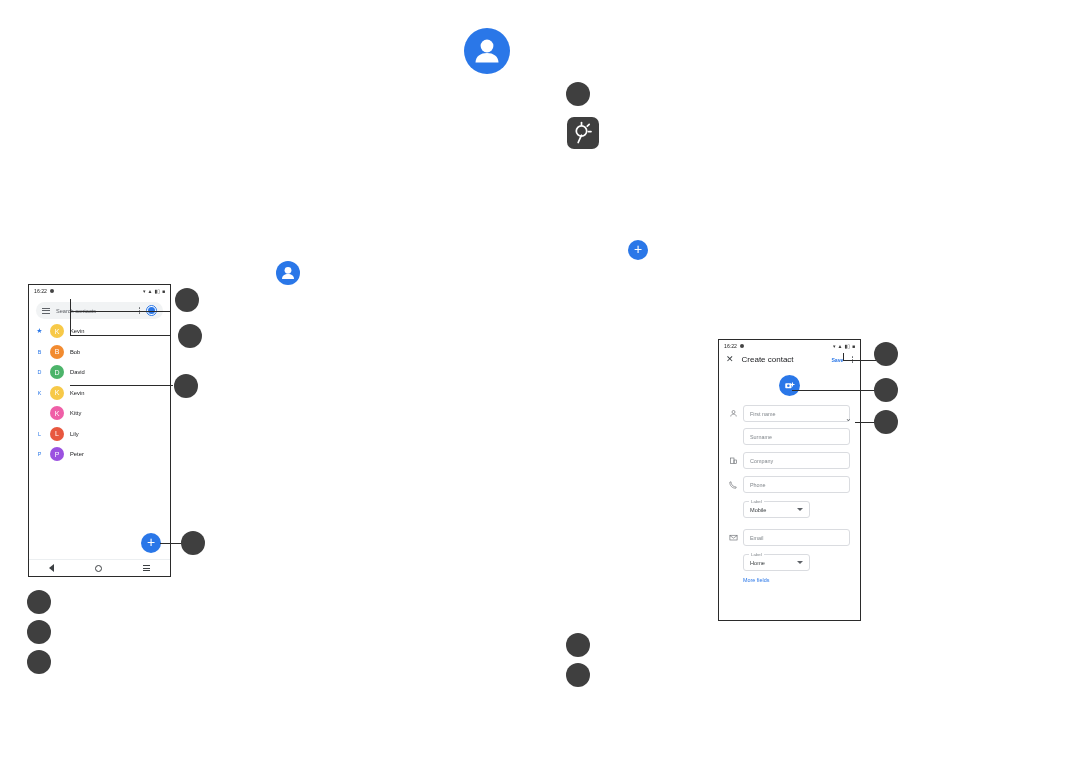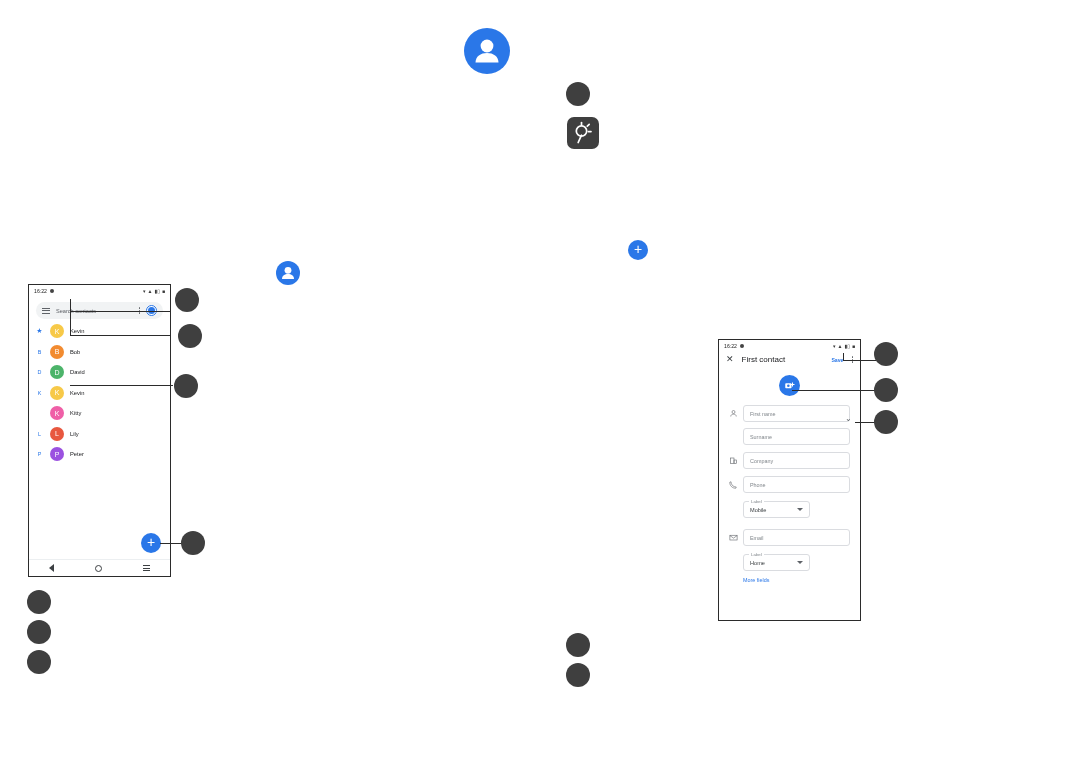--- a/index.html
+++ b/index.html
@@ -327,21 +327,21 @@
     <span class="sb-right">
       <span class="sb-ico">▾</span>
       <span class="sb-ico">▲</span>
       <span class="sb-ico">▮▯</span>
       <span class="sb-ico">■</span>
     </span>
   </div>
 
   <div class="cc-header">
     <span class="cc-x">✕</span>
-    <span class="cc-title">First contact</span>
+    <span class="cc-title">Create contact</span>
     <span class="cc-save">Save</span>
     <span class="kebab">
         <i></i>
         <i></i>
         <i></i>
       </span>
   </div>
 
   <div class="cc-avatar-wrap">
     <div class="cc-avatar">

